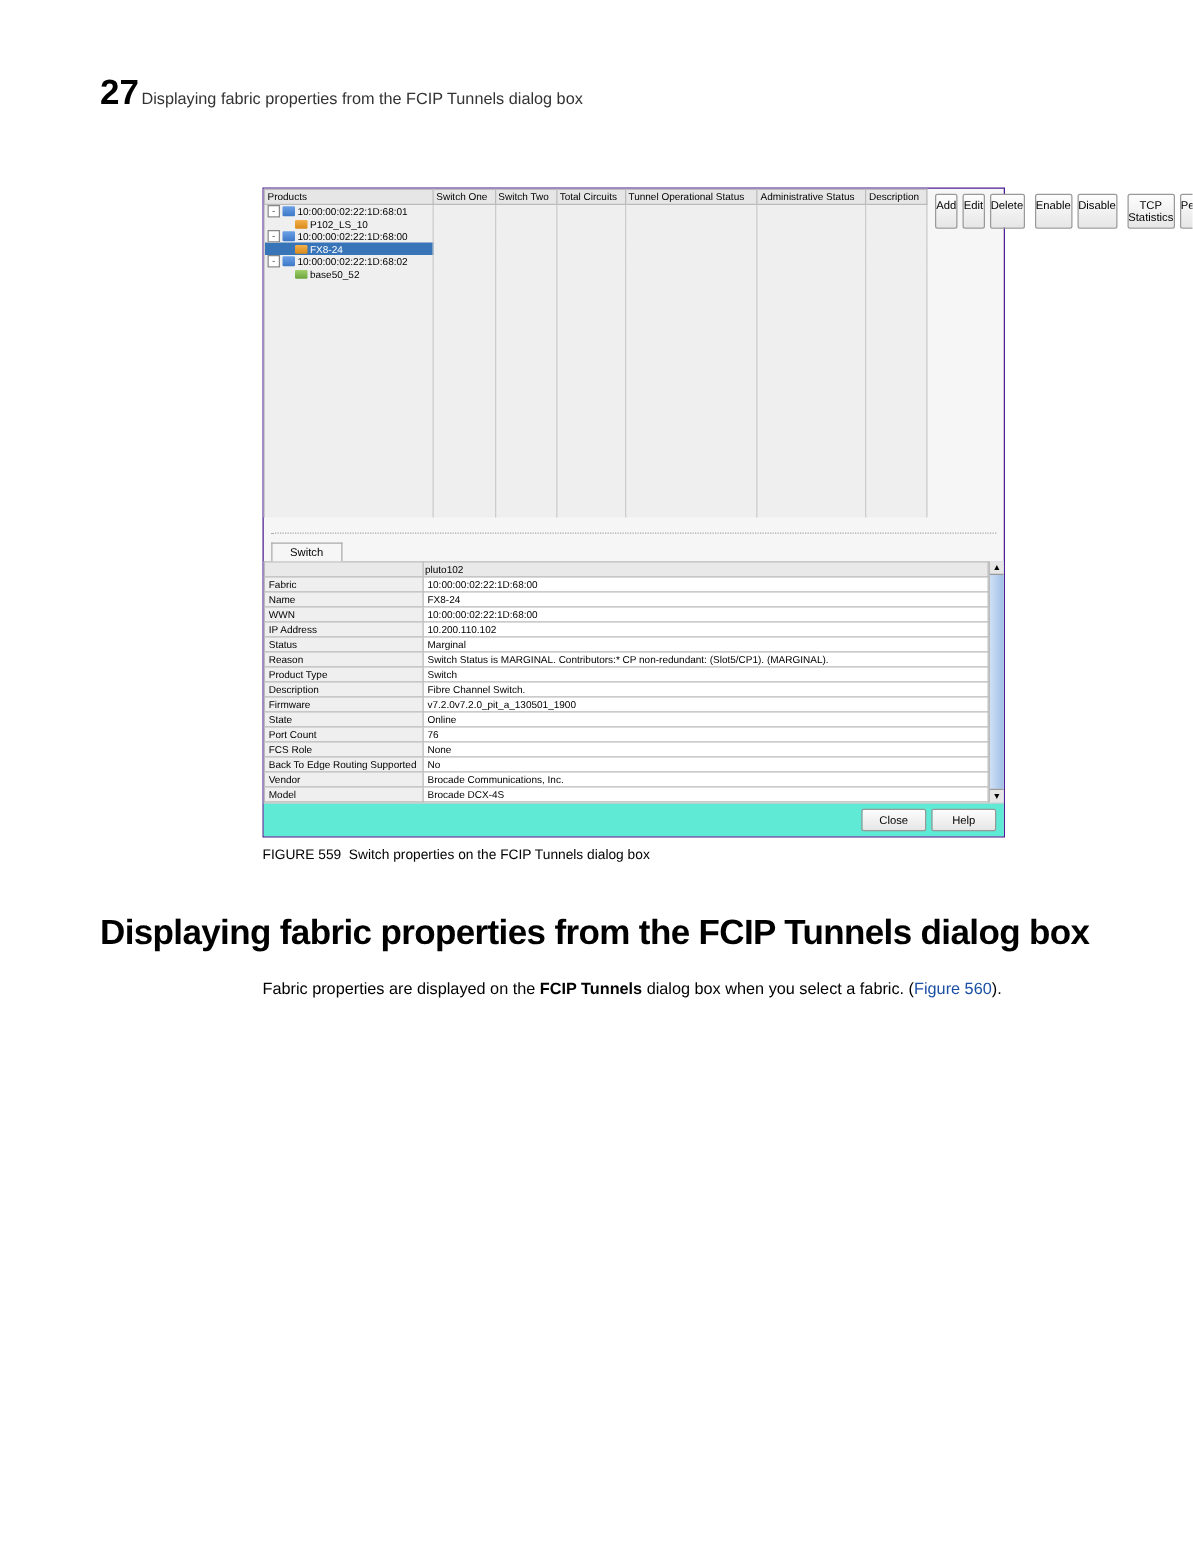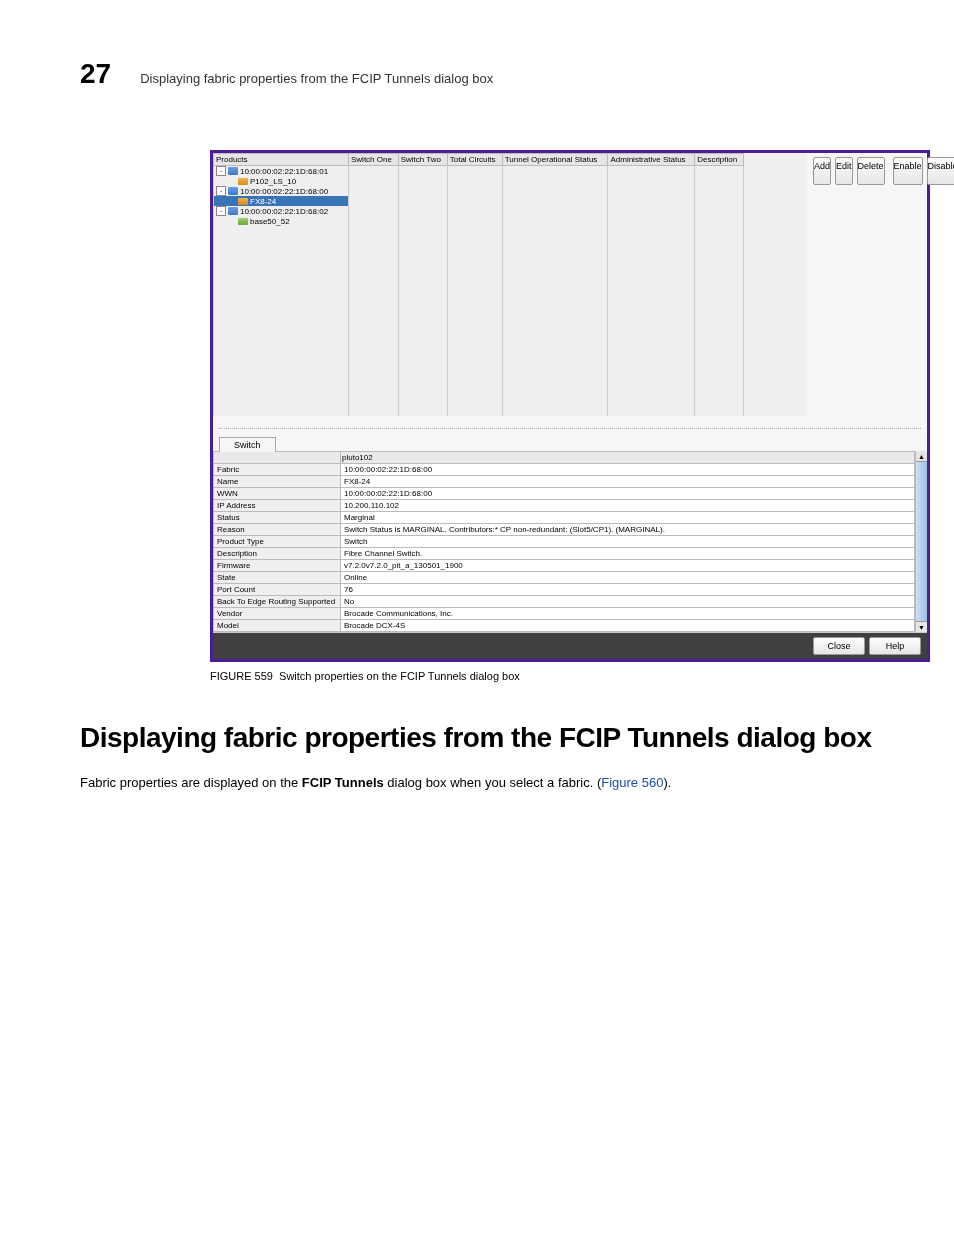--- a/index.html
+++ b/index.html
@@ -1,20 +1,20 @@
 <!DOCTYPE html>
 <html><head>
 <meta charset="utf-8">
 <style>
   html,body{margin:0;padding:0;background:#fff;font-family:Arial,Helvetica,sans-serif;color:#000}
   .page{width:954px;min-height:1235px;margin:0 auto;position:relative;padding:58px 80px 0 80px;box-sizing:border-box}
-  .hdr{display:flex;align-items:baseline;gap:29px;margin-bottom:60px}
+  .hdr{display:flex;align-items:baseline;gap:2px;margin-bottom:60px}
   .hdr-num{font-size:28px;font-weight:bold;font-family:Arial,sans-serif}
   .hdr-txt{font-size:13px;color:#333}
-  .figwrap{margin:0 0 7px 130px;width:720px;border:3px solid #4c1d95;box-sizing:border-box;background:#f6f6f6}
+  .figwrap{margin:0 0 7px 130px;width:594px;border:1px solid #4c1d95;box-sizing:border-box;background:#f6f6f6}
   .top-pane{background:#efefef}
   table.grid{width:531px;border-collapse:collapse;font-size:8px;background:#efefef}
   table.grid th{background:#e6e6e6;border:1px solid #bbb;font-weight:normal;text-align:left;padding:1px 2px;white-space:nowrap}
   table.grid td{border-left:1px solid #ccc;border-right:1px solid #ccc;padding:0 2px;height:10px;white-space:nowrap}
   .tree-cell{display:flex;align-items:center;gap:2px}
   .exp{display:inline-block;width:8px;height:8px;border:1px solid #888;line-height:7px;font-size:8px;text-align:center;color:#555;background:#fff}
   .ico-fab{display:inline-block;width:10px;height:8px;background:linear-gradient(#6aa0e6,#3d78c8);border-radius:1px}
   .ico-sw{display:inline-block;width:10px;height:7px;background:linear-gradient(#f3b04a,#d88a1a);border-radius:1px}
   .ico-sw2{display:inline-block;width:10px;height:7px;background:linear-gradient(#9fcf6a,#6aa53a);border-radius:1px}
   .sel{background:#3874b8!important;color:#fff}
@@ -27,25 +27,25 @@
   .tab{display:inline-block;border:1px solid #aaa;border-bottom:none;background:#f6f6f6;font-size:9px;padding:2px 14px;margin-left:6px;position:relative;top:1px}
   .detail-wrap{background:#efefef;border-top:none;display:flex}
   .det-table{border-collapse:collapse;font-size:8px;flex:1}
   .det-table th{background:#e9e9e9;border:1px solid #bbb;text-align:left;font-weight:normal;padding:1px}
   .det-table td{border:1px solid #bbb;padding:1px 3px;white-space:nowrap}
   .det-table td.lbl{width:120px;background:#efefef}
   .det-table td.val{background:#fff}
   .sbar{width:11px;background:linear-gradient(90deg,#cfe0f5,#9fbfe6);border-left:1px solid #bbb;position:relative}
   .sbar .up{position:absolute;top:0;left:0;right:0;height:10px;border-bottom:1px solid #999;background:#e6e6e6;display:flex;align-items:center;justify-content:center;font-size:7px}
   .sbar .dn{position:absolute;bottom:0;left:0;right:0;height:10px;border-top:1px solid #999;background:#e6e6e6;display:flex;align-items:center;justify-content:center;font-size:7px}
-  .bot-btns{display:flex;justify-content:flex-end;gap:4px;padding:4px 6px;border-top:1px solid #ccc;background:#404040}
+  .bot-btns{display:flex;justify-content:flex-end;gap:4px;padding:4px 6px;border-top:1px solid #ccc;background:#5eead4}
   .caption{font-size:11px;margin:8px 0 40px 130px}
   .caption b{font-weight:normal}
   h1.section{font-family:Arial,sans-serif;font-size:28px;font-weight:bold;margin:0 0 20px 0;letter-spacing:-0.5px}
-  .body-text{font-size:13px;line-height:1.4}
+  .body-text{font-size:13px;margin-left:130px;line-height:1.4}
   .link{color:#1a4fa3}
   .tree-blank{height:190px}
 </style>
 </head>
 <body>
 
 <div class="page">
   <div class="hdr">
     <span class="hdr-num">27</span>
     <span class="hdr-txt">Displaying fabric properties from the FCIP Tunnels dialog box</span>
@@ -231,20 +231,24 @@
             </tr>
           <tr>
               <td class="lbl">State</td>
               <td class="val">Online</td>
             </tr>
           <tr>
               <td class="lbl">Port Count</td>
               <td class="val">76</td>
             </tr>
           <tr>
+              <td class="lbl">FCS Role</td>
+              <td class="val">None</td>
+            </tr>
+          <tr>
               <td class="lbl">Back To Edge Routing Supported</td>
               <td class="val">No</td>
             </tr>
           <tr>
               <td class="lbl">Vendor</td>
               <td class="val">Brocade Communications, Inc.</td>
             </tr>
           <tr>
               <td class="lbl">Model</td>
               <td class="val">Brocade DCX-4S</td>

